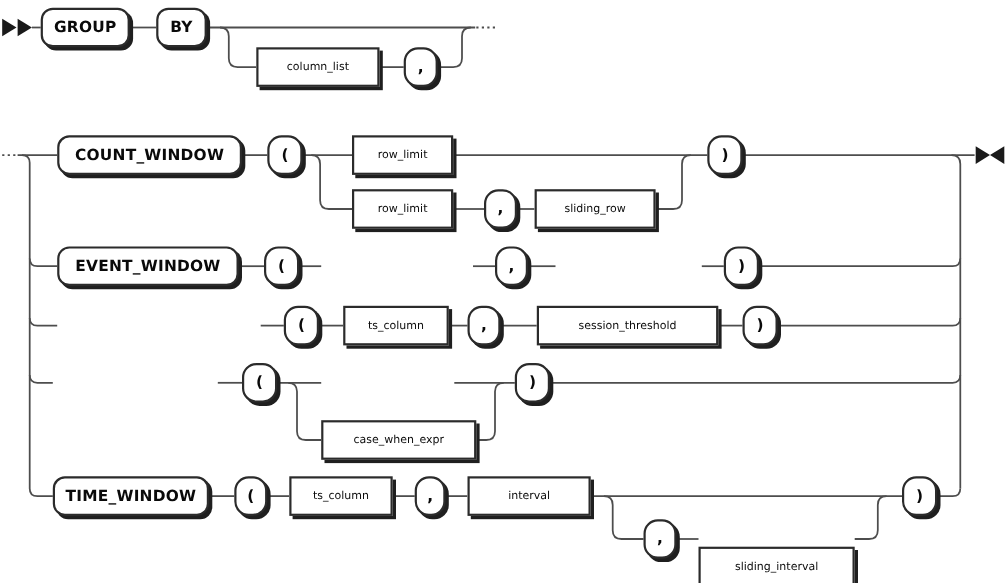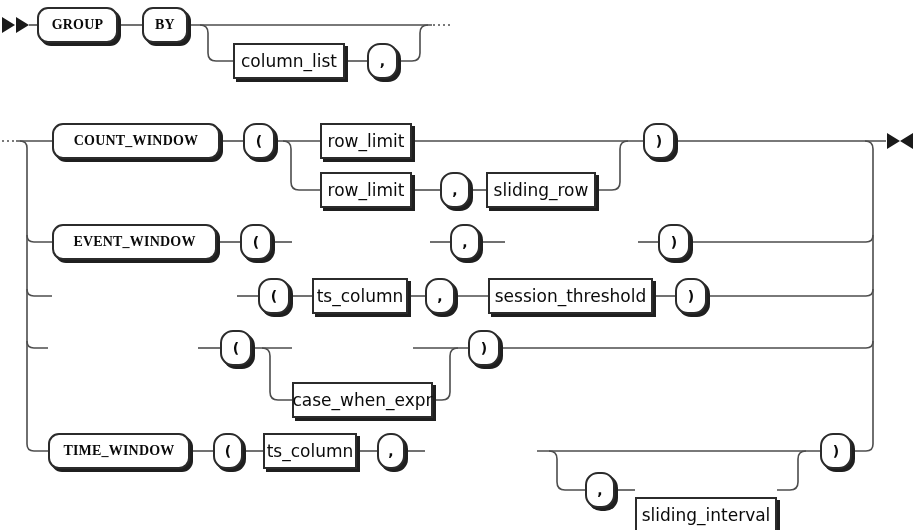--- a/index.html
+++ b/index.html
@@ -7,23 +7,23 @@
   body { font-family:"DejaVu Sans","Liberation Sans",sans-serif; }
   .canvas { position:relative; width:916px; height:530px; background:#ffffff; overflow:hidden; }
   .canvas svg { position:absolute; left:0; top:0; }
   .box {
     position:absolute; height:36px;
     display:flex; align-items:center; justify-content:center;
     background:#ffffff; border:2px solid #2b2b2b;
     box-shadow:3px 3px 0 0 #1f1f1f;
     color:#0a0a0a; white-space:nowrap;
   }
-  .t { border-radius:11px; font-weight:bold; font-size:14px; letter-spacing:.2px;font-family:Liberation Serif, serif; }
+  .t { border-radius:11px; font-weight:bold; font-size:14px; letter-spacing:.2px; }
   .p { border-radius:13px; font-weight:bold; font-size:14px; }
-  .n { border-radius:0; font-weight:normal; font-size:17px; }
+  .n { border-radius:0; font-weight:normal; font-size:10px; }
 </style>
 </head>
 <body>
 
 <div class="canvas">
 
   <svg width="916" height="530" viewBox="0 0 916 530">
     <g fill="none" stroke="#4d4d4d" stroke-width="1.6">
 
       <path d="M29,25 H37"></path>
@@ -115,17 +115,18 @@
   <div class="box p" style="left:675px;top:278px;width:32px">)</div>
 
   <div class="box p" style="left:220px;top:330px;width:32px">(</div>
   <div class="box n" style="left:292px;top:382px;width:141px">case_when_expr</div>
   <div class="box p" style="left:468px;top:330px;width:32px">)</div>
 
   <div class="box t" style="left:48px;top:433px;width:142px">TIME_WINDOW</div>
   <div class="box p" style="left:213px;top:433px;width:30px">(</div>
   <div class="box n" style="left:263px;top:433px;width:94px">ts_column</div>
   <div class="box p" style="left:377px;top:433px;width:28px">,</div>
+  <div class="box n" style="left:425px;top:433px;width:112px">interval</div>
   <div class="box p" style="left:585px;top:472px;width:30px">,</div>
   <div class="box n" style="left:635px;top:497px;width:142px">sliding_interval</div>
   <div class="box p" style="left:820px;top:433px;width:32px">)</div>
 
 </div>
 
 </body></html>

